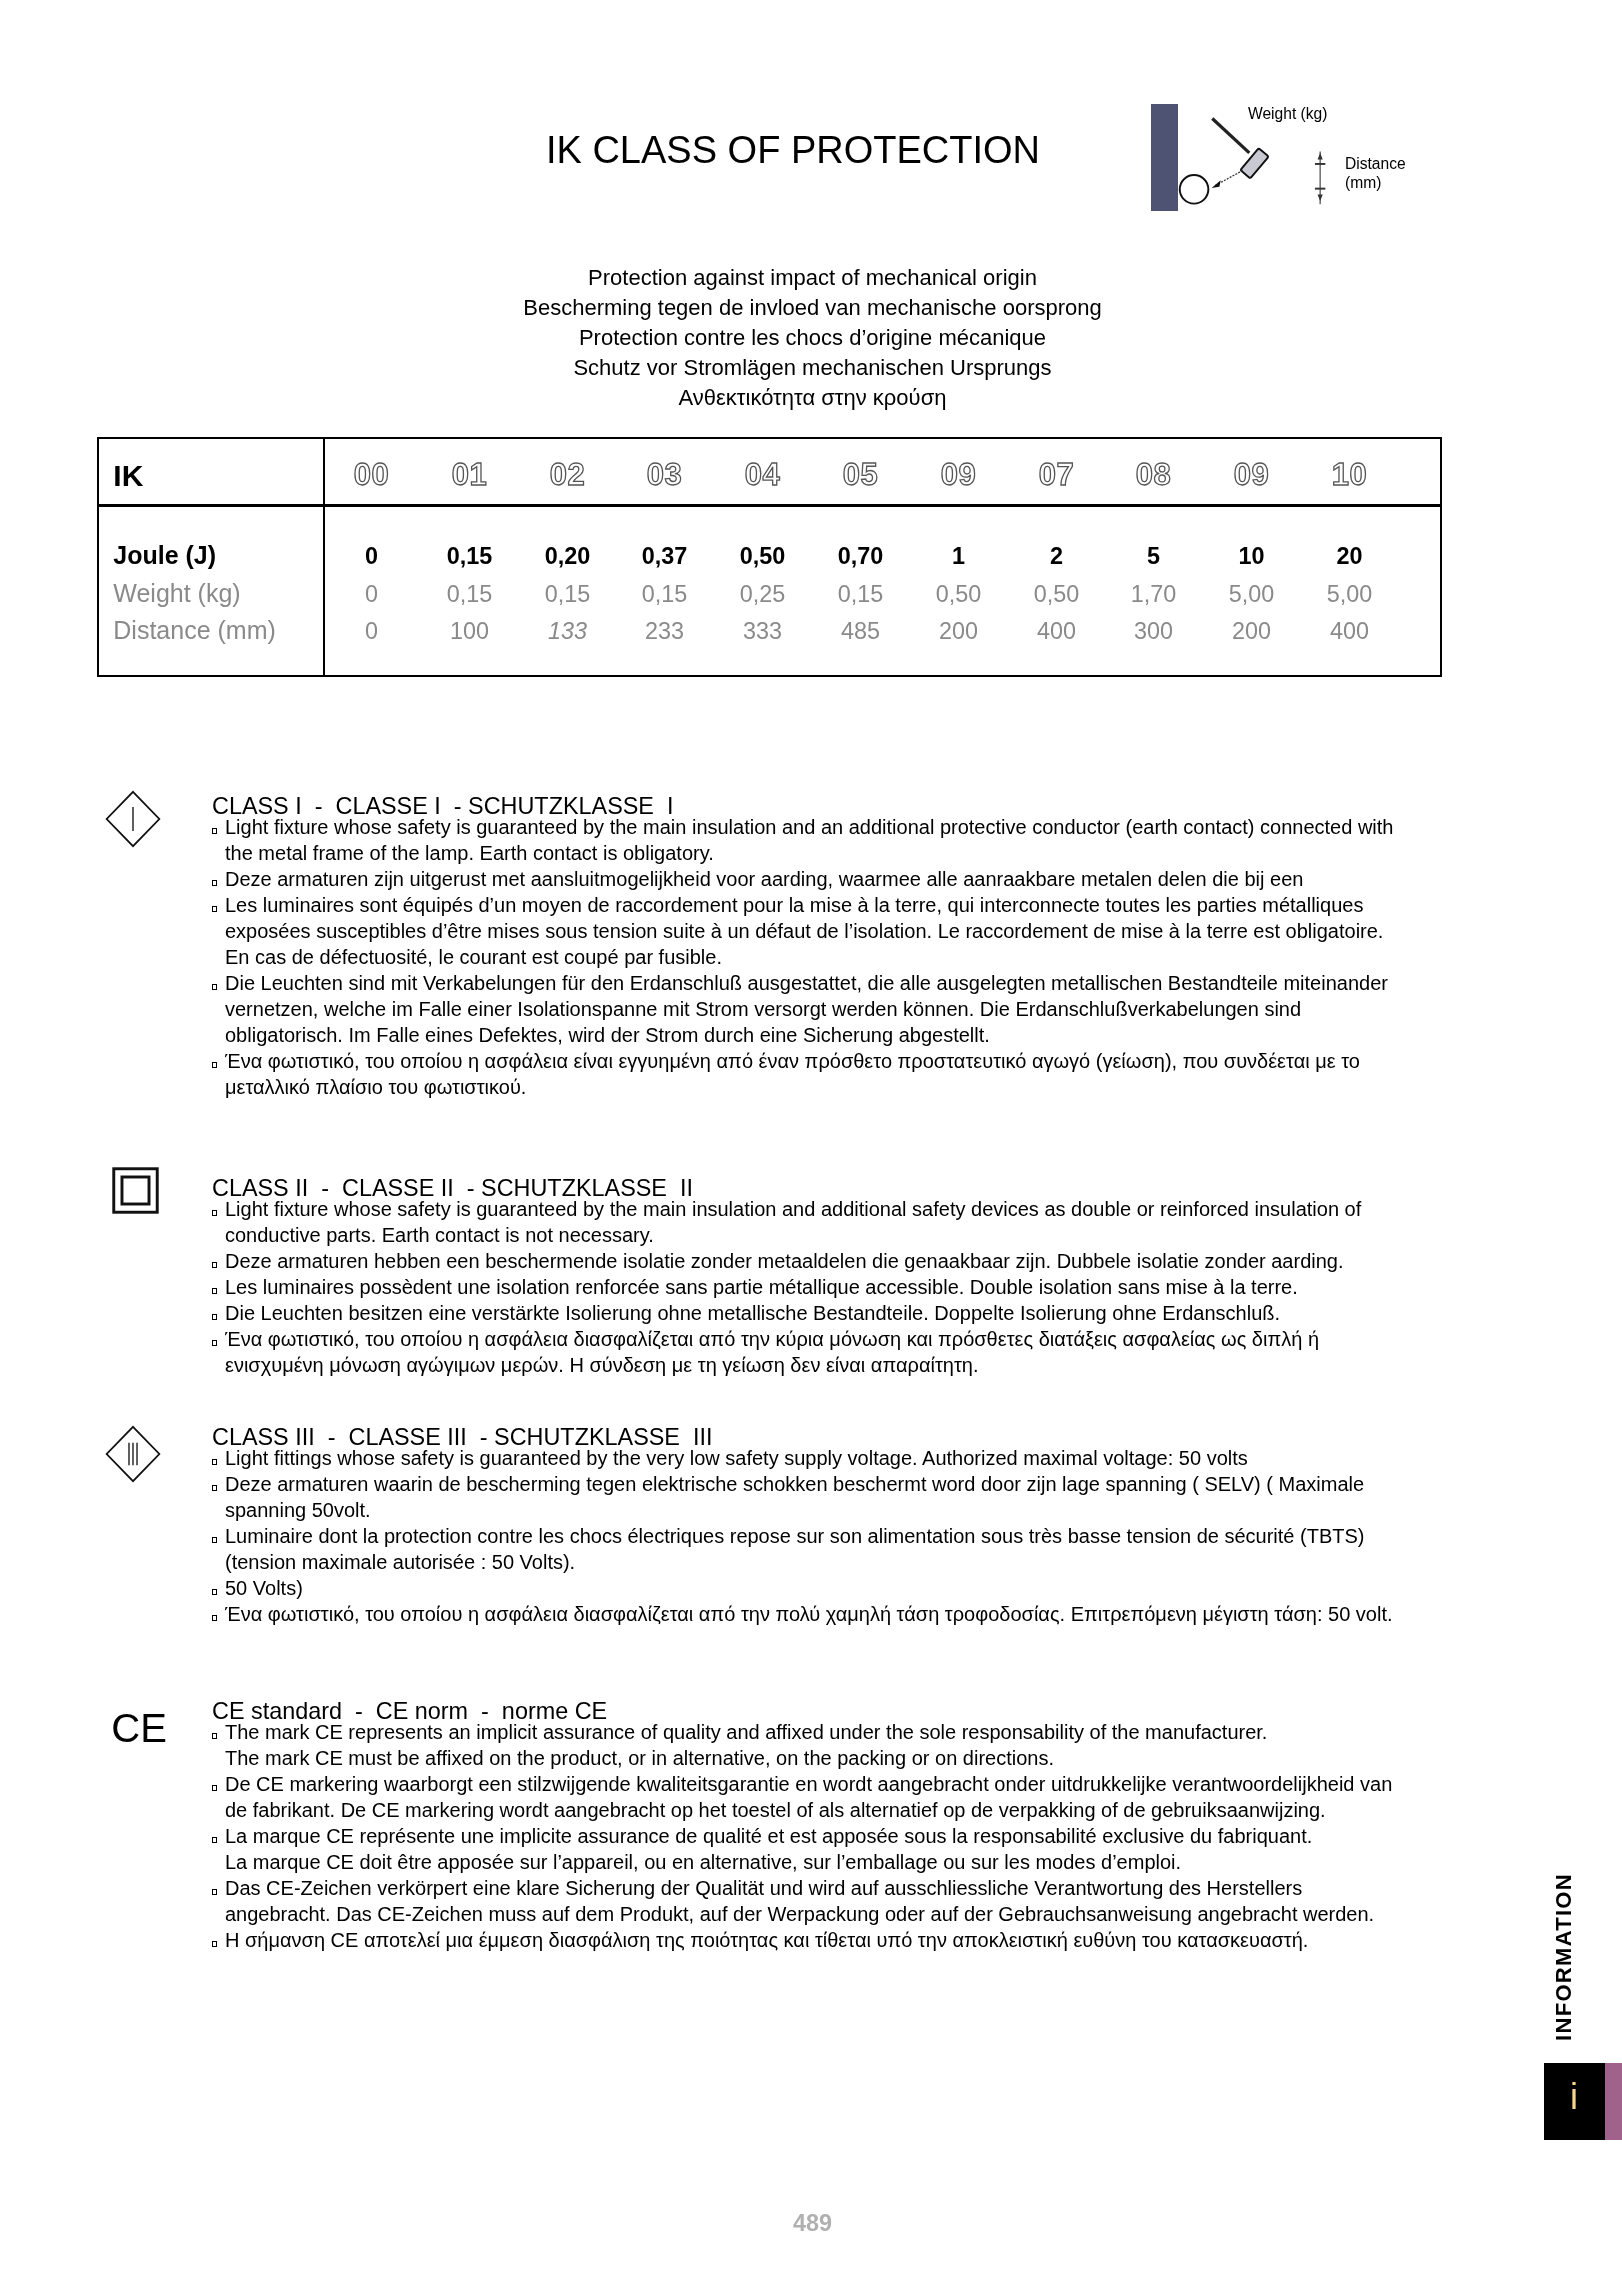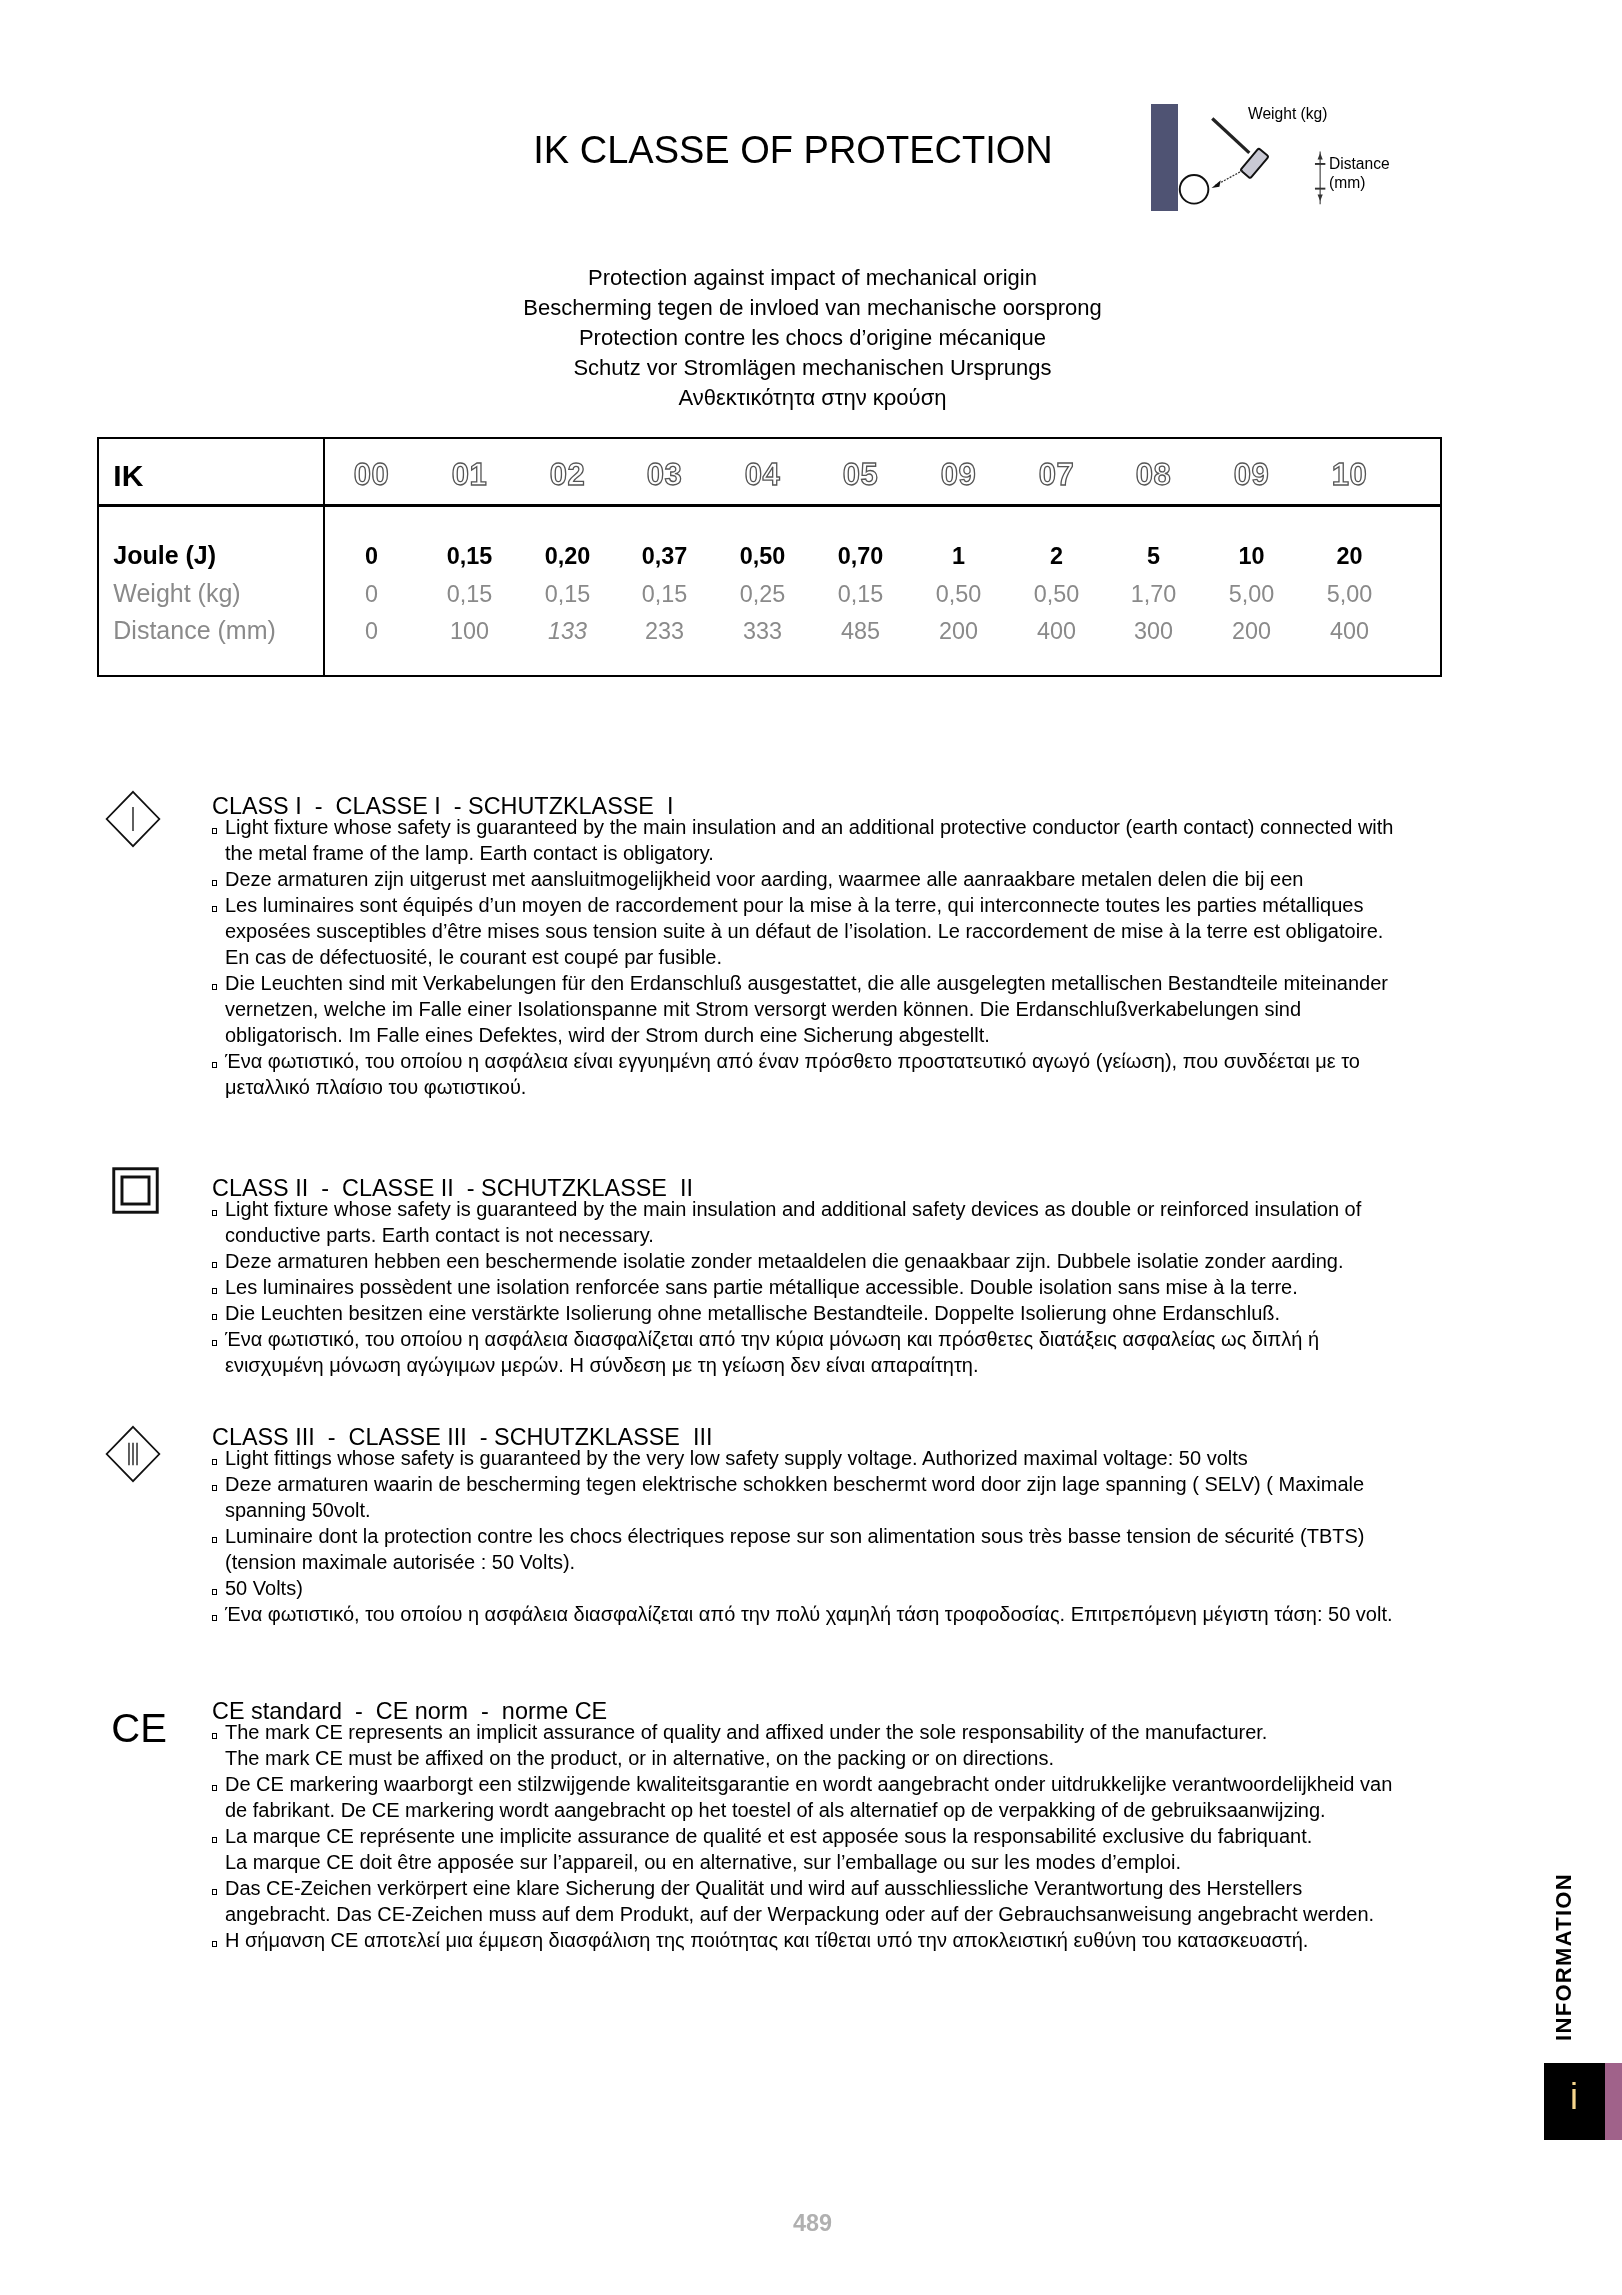--- a/index.html
+++ b/index.html
@@ -6,21 +6,21 @@
   body { width: 1623px; height: 2295px; position: relative; overflow: hidden;
          font-family: "Liberation Sans", sans-serif; color: #000; }
 
   .page-title { position: absolute; left: 455px; top: 129px; width: 676px; text-align: center;
                 font-size: 38px; letter-spacing: 0; font-weight: normal; }
 
   .diagram { position: absolute; left: 1131px; top: 97px; width: 273px; height: 117px; }
   .diagram .wall { position: absolute; left: 19.5px; top: 6.5px; width: 27px; height: 107px; background: #4f5373; }
   .diagram .lbl { position: absolute; font-size: 15.6px; }
   .diagram .lbl-weight { left: 117px; top: 7.8px; }
-  .diagram .lbl-dist { left: 176px; top: 57px; line-height: 19px; padding-left: 22px; }
+  .diagram .lbl-dist { left: 192px; top: 57px; line-height: 19px; padding-left: 22px; }
 
   .subtitles { position: absolute; left: 390px; top: 263px; width: 845px; text-align: center; }
   .subtitles div { font-size: 22px; font-weight: normal; line-height: 30px; }
 
   .ik-table { position: absolute; left: 97px; top: 437px; width: 1345px; height: 240px;
               border: 2.6px solid #000; box-sizing: border-box; }
   .ik-table .vline { position: absolute; left: 224px; top: 0; bottom: 0; width: 1.9px; background: #000; }
   .ik-table .hline { position: absolute; left: 0; right: 0; top: 65px; height: 2.6px; background: #000; }
   .ik-table .ik-label { position: absolute; left: 14.3px; top: 19.5px; font-size: 30px; font-weight: bold; }
   .ik-table .codes { position: absolute; left: 224px; right: 0; top: 18px; height: 39px; }
@@ -52,21 +52,21 @@
   .side-tab .accent { position: absolute; right: 0; top: 0; width: 18px; height: 100%; background: #a0628a; }
   .side-tab .glyph { position: absolute; left: 0; width: 60px; top: 13px; text-align: center;
                      font-size: 36px; color: #f5d58c; }
 
   .page-number { position: absolute; left: 715px; top: 2210px; width: 195px; text-align: center;
                  font-size: 23.4px; font-weight: bold; color: #b0b0b0; }
 </style>
 </head>
 <body>
 
-<div class="page-title">IK CLASSE OF PROTECTION</div>
+<div class="page-title">IK CLASS OF PROTECTION</div>
 
 <div class="diagram">
   <div class="wall"></div>
   <svg width="273" height="117" style="position:absolute;left:0;top:0;" viewBox="0 0 420 180">
     <circle cx="97" cy="142" r="22" fill="none" stroke="#111" stroke-width="3"></circle>
     <line x1="125" y1="33" x2="182" y2="86" stroke="#222" stroke-width="5"></line>
     <g transform="translate(190,102) rotate(-50)">
       <rect x="-22" y="-10" width="44" height="20" rx="3" fill="#c9c9d4" stroke="#111" stroke-width="3"></rect>
     </g>
     <line x1="172" y1="113" x2="128" y2="137" stroke="#333" stroke-width="2" stroke-dasharray="3,2"></line>

